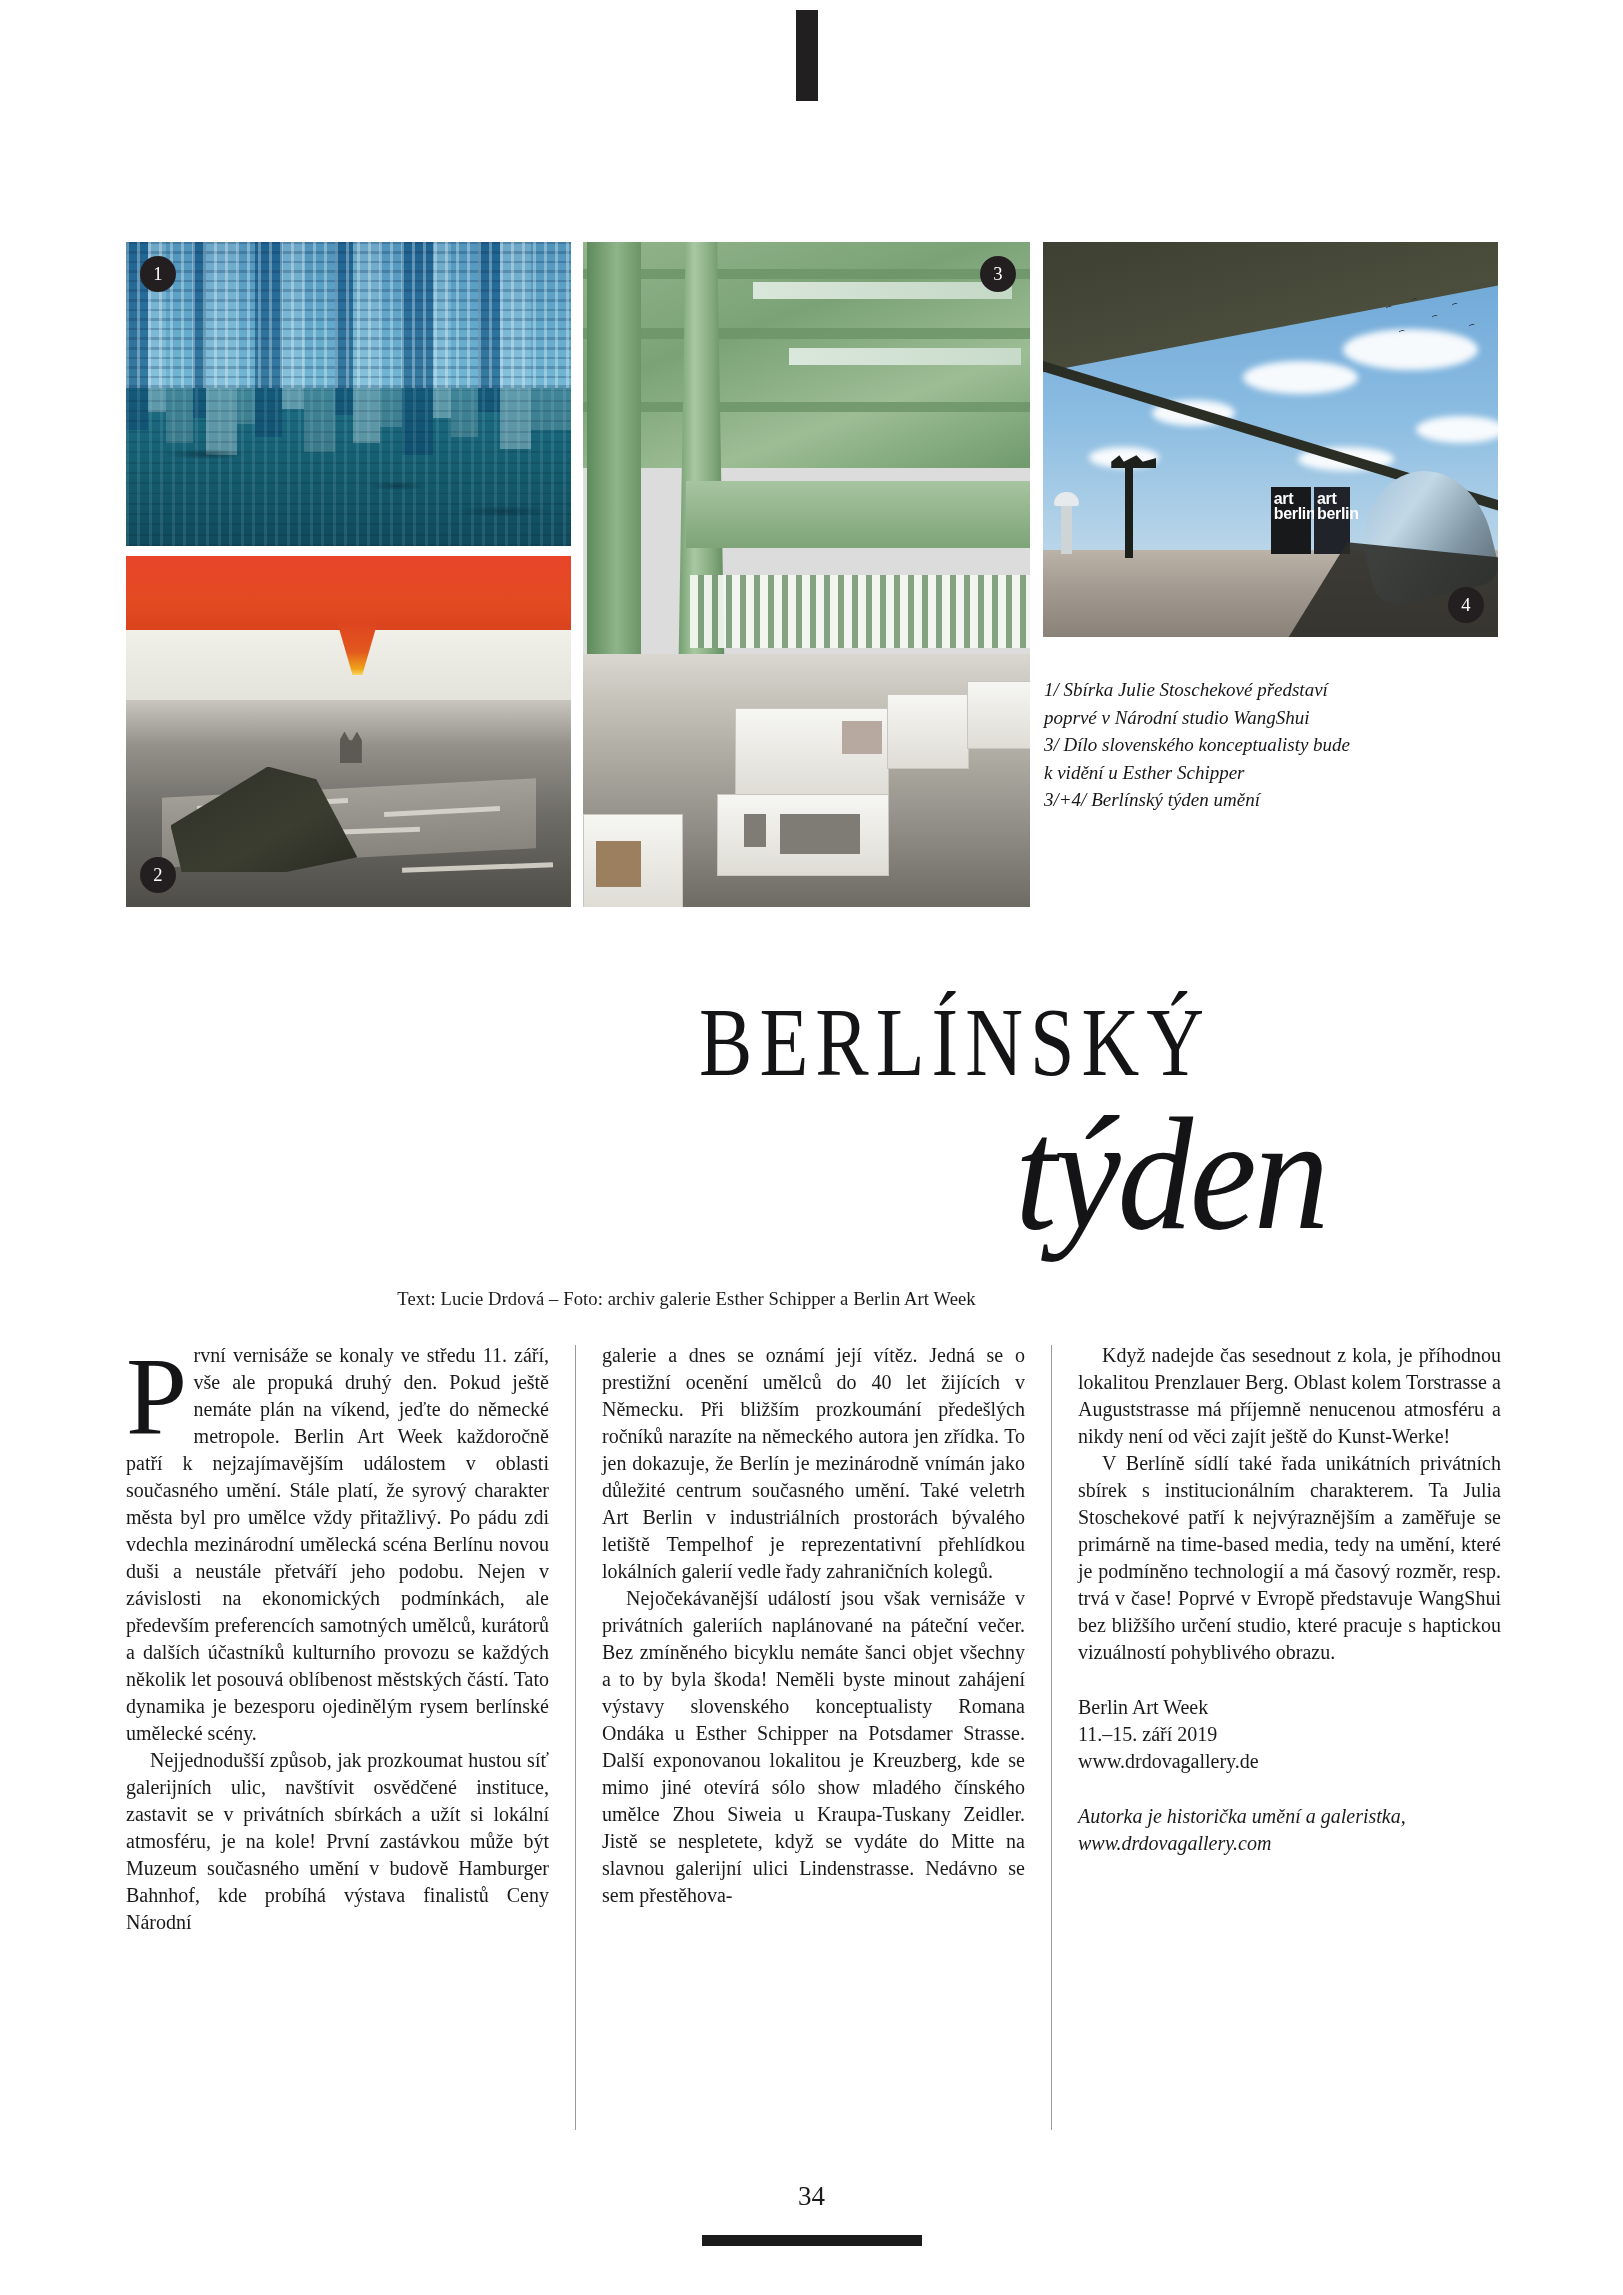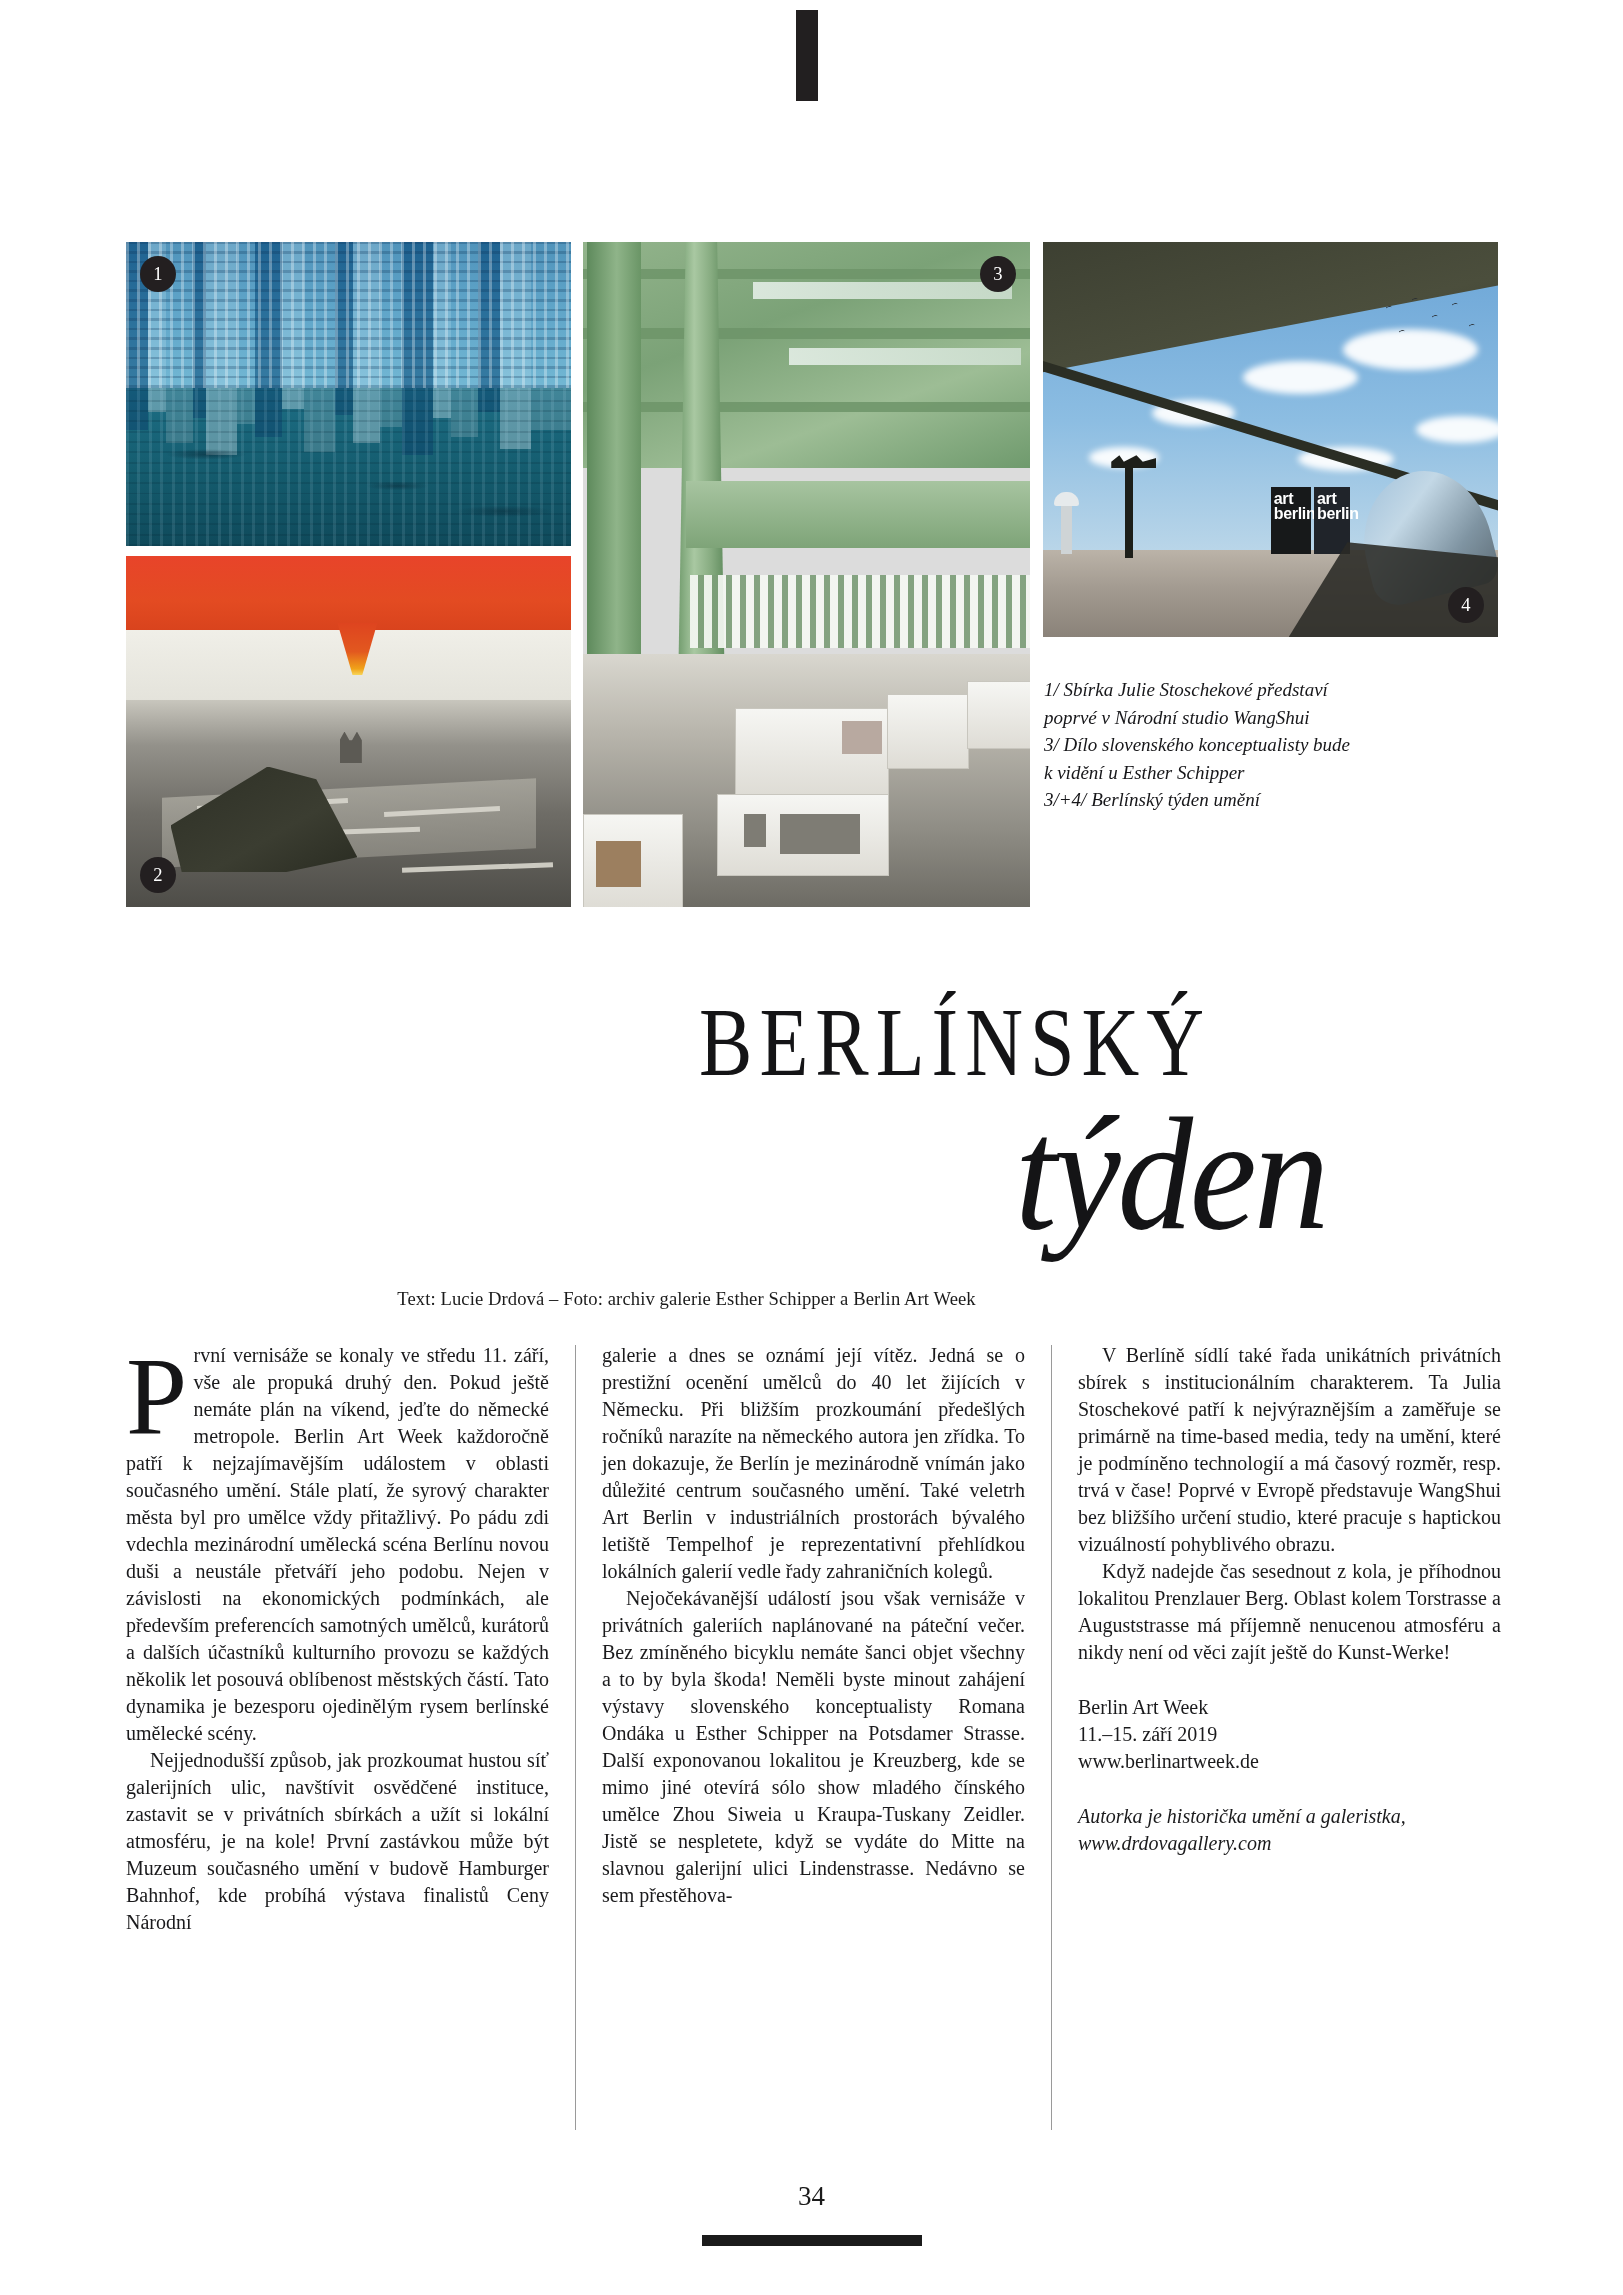--- a/index.html
+++ b/index.html
@@ -520,26 +520,26 @@
     <p class="first"><span id="dropcap">P</span><span>rvní vernisáže se konaly ve středu 11. září, vše ale propuká druhý den. Pokud ještě nemáte plán na víkend, jeďte do německé metropole. Berlin Art Week každoročně patří k nejzajímavějším událostem v oblasti současného umění. Stále platí, že syrový charakter města byl pro umělce vždy přitažlivý. Po pádu zdi vdechla mezinárodní umělecká scéna Berlínu novou duši a neustále přetváří jeho podobu. Nejen v závislosti na ekonomických podmínkách, ale především preferencích samotných umělců, kurátorů a dalších účastníků kulturního provozu se každých několik let posouvá oblíbenost městských částí. Tato dynamika je bezesporu ojedinělým rysem berlínské umělecké scény.</span></p>
     <p>Nejjednodušší způsob, jak prozkoumat hustou síť galerijních ulic, navštívit osvědčené instituce, zastavit se v privátních sbírkách a užít si lokální atmosféru, je na kole! První zastávkou může být Muzeum současného umění v budově Hamburger Bahnhof, kde probíhá výstava finalistů Ceny Národní</p>
   </div>
 
   <div class="col">
     <p class="noindent">galerie a dnes se oznámí její vítěz. Jedná se o prestižní ocenění umělců do 40 let žijících v Německu. Při bližším prozkoumání předešlých ročníků narazíte na německého autora jen zřídka. To jen dokazuje, že Berlín je mezinárodně vnímán jako důležité centrum současného umění. Také veletrh Art Berlin v industriálních prostorách bývalého letiště Tempelhof je reprezentativní přehlídkou lokálních galerií vedle řady zahraničních kolegů.</p>
     <p>Nejočekávanější událostí jsou však vernisáže v privátních galeriích naplánované na páteční večer. Bez zmíněného bicyklu nemáte šanci objet všechny a to by byla škoda! Neměli byste minout zahájení výstavy slovenského konceptualisty Romana Ondáka u Esther Schipper na Potsdamer Strasse. Další exponovanou lokalitou je Kreuzberg, kde se mimo jiné otevírá sólo show mladého čínského umělce Zhou Siweia u Kraupa-Tuskany Zeidler. Jistě se nespletete, když se vydáte do Mitte na slavnou galerijní ulici Lindenstrasse. Nedávno se sem přestěhova-</p>
   </div>
 
   <div class="col">
+    <p>Když nadejde čas sesednout z kola, je příhodnou lokalitou Prenzlauer Berg. Oblast kolem Torstrasse a Auguststrasse má příjemně nenucenou atmosféru a nikdy není od věci zajít ještě do Kunst-Werke!</p>
     <p>V Berlíně sídlí také řada unikátních privátních sbírek s institucionálním charakterem. Ta Julia Stoschekové patří k nejvýraznějším a zaměřuje se primárně na time-based media, tedy na umění, které je podmíněno technologií a má časový rozměr, resp. trvá v čase! Poprvé v Evropě představuje WangShui bez bližšího určení studio, které pracuje s haptickou vizuálností pohyblivého obrazu.</p>
-    <p>Když nadejde čas sesednout z kola, je příhodnou lokalitou Prenzlauer Berg. Oblast kolem Torstrasse a Auguststrasse má příjemně nenucenou atmosféru a nikdy není od věci zajít ještě do Kunst-Werke!</p>
     <div class="info-block">
       <div>Berlin Art Week</div>
       <div>11.–15. září 2019</div>
-      <div>www.berlinartweek.de</div>
+      <div>www.drdovagallery.de</div>
     </div>
     <div class="author-note">
       <div>Autorka je historička umění a galeristka,</div>
       <div>www.drdovagallery.com</div>
     </div>
   </div>
 </div>
 
 <div id="folio">34</div>
 <div id="folio-rule"></div>

